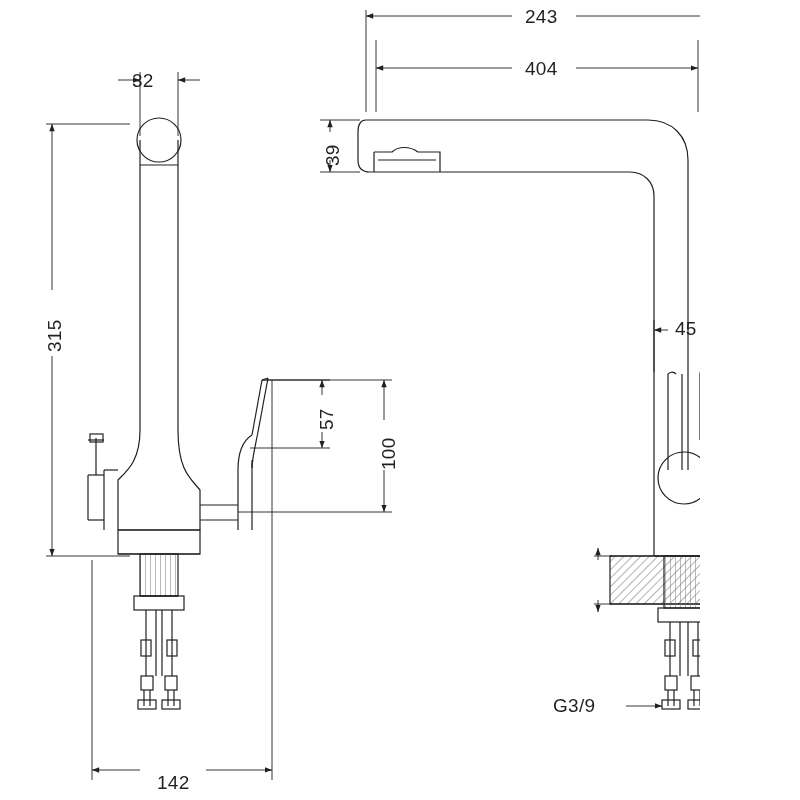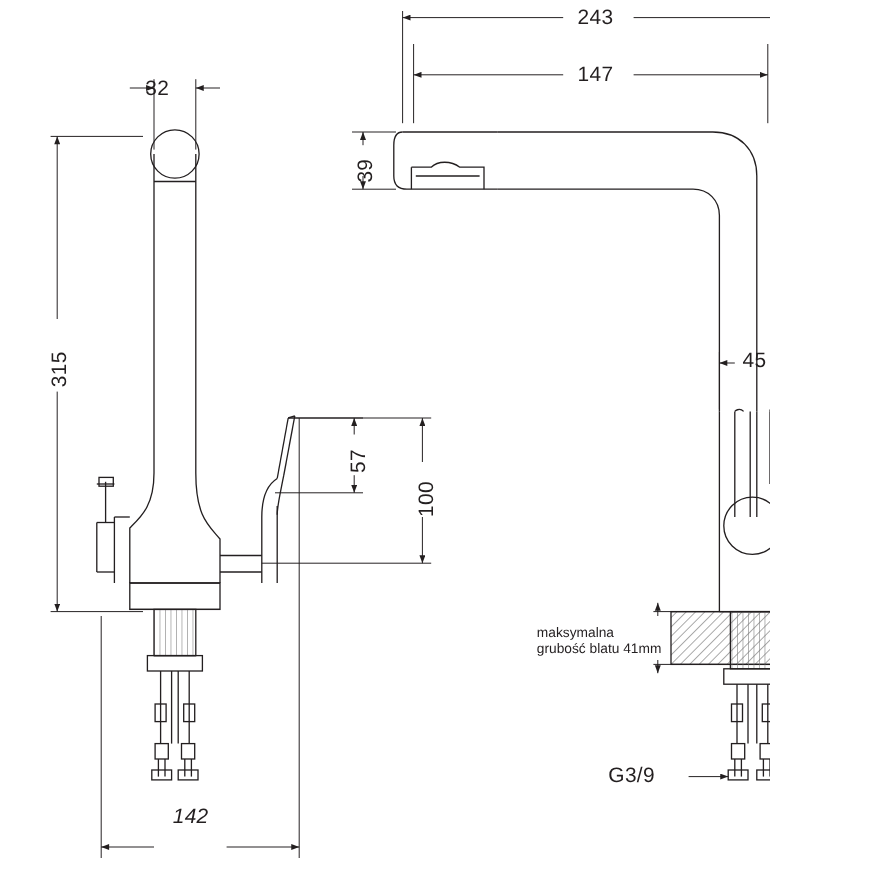--- a/index.html
+++ b/index.html
@@ -226,28 +226,24 @@
       <path d="M598,548 L598,560" marker-start="url(#arStart)"></path>
       <path d="M598,600 L598,612" marker-end="url(#ar)"></path>
       <path d="M594,556 L612,556"></path>
       <path d="M594,604 L612,604"></path>
 
       <path d="M626,706 L662,706" marker-end="url(#ar)"></path>
     </g>
   </svg>
 
   <div class="dimtext" style="left:525px; top:6px;">243</div>
-  <div class="dimtext" style="left:525px; top:58px;">147</div>
+  <div class="dimtext" style="left:525px; top:58px;">404</div>
   <div class="dimtext" style="left:132px; top:70px;">32</div>
   <div class="dimtext rot90" style="left:44px; top:352px;">315</div>
-  <div class="dimtext" style="left:157px; top:732px;font-style:italic;">142</div>
+  <div class="dimtext" style="left:157px; top:772px;">142</div>
   <div class="dimtext rot90" style="left:322px; top:166px;">39</div>
   <div class="dimtext" style="left:675px; top:318px;text-align:right;">45</div>
   <div class="dimtext rot90" style="left:316px; top:430px;">57</div>
   <div class="dimtext rot90" style="left:378px; top:470px;">100</div>
   <div class="dimtext" style="left:553px; top:695px;">G3/9</div>
 
-  <div class="note" style="left:488px; top:568px;">
-    <div>maksymalna</div>
-    <div>grubość blatu 41mm</div>
-  </div>
 
 </div>
 
 </body></html>

